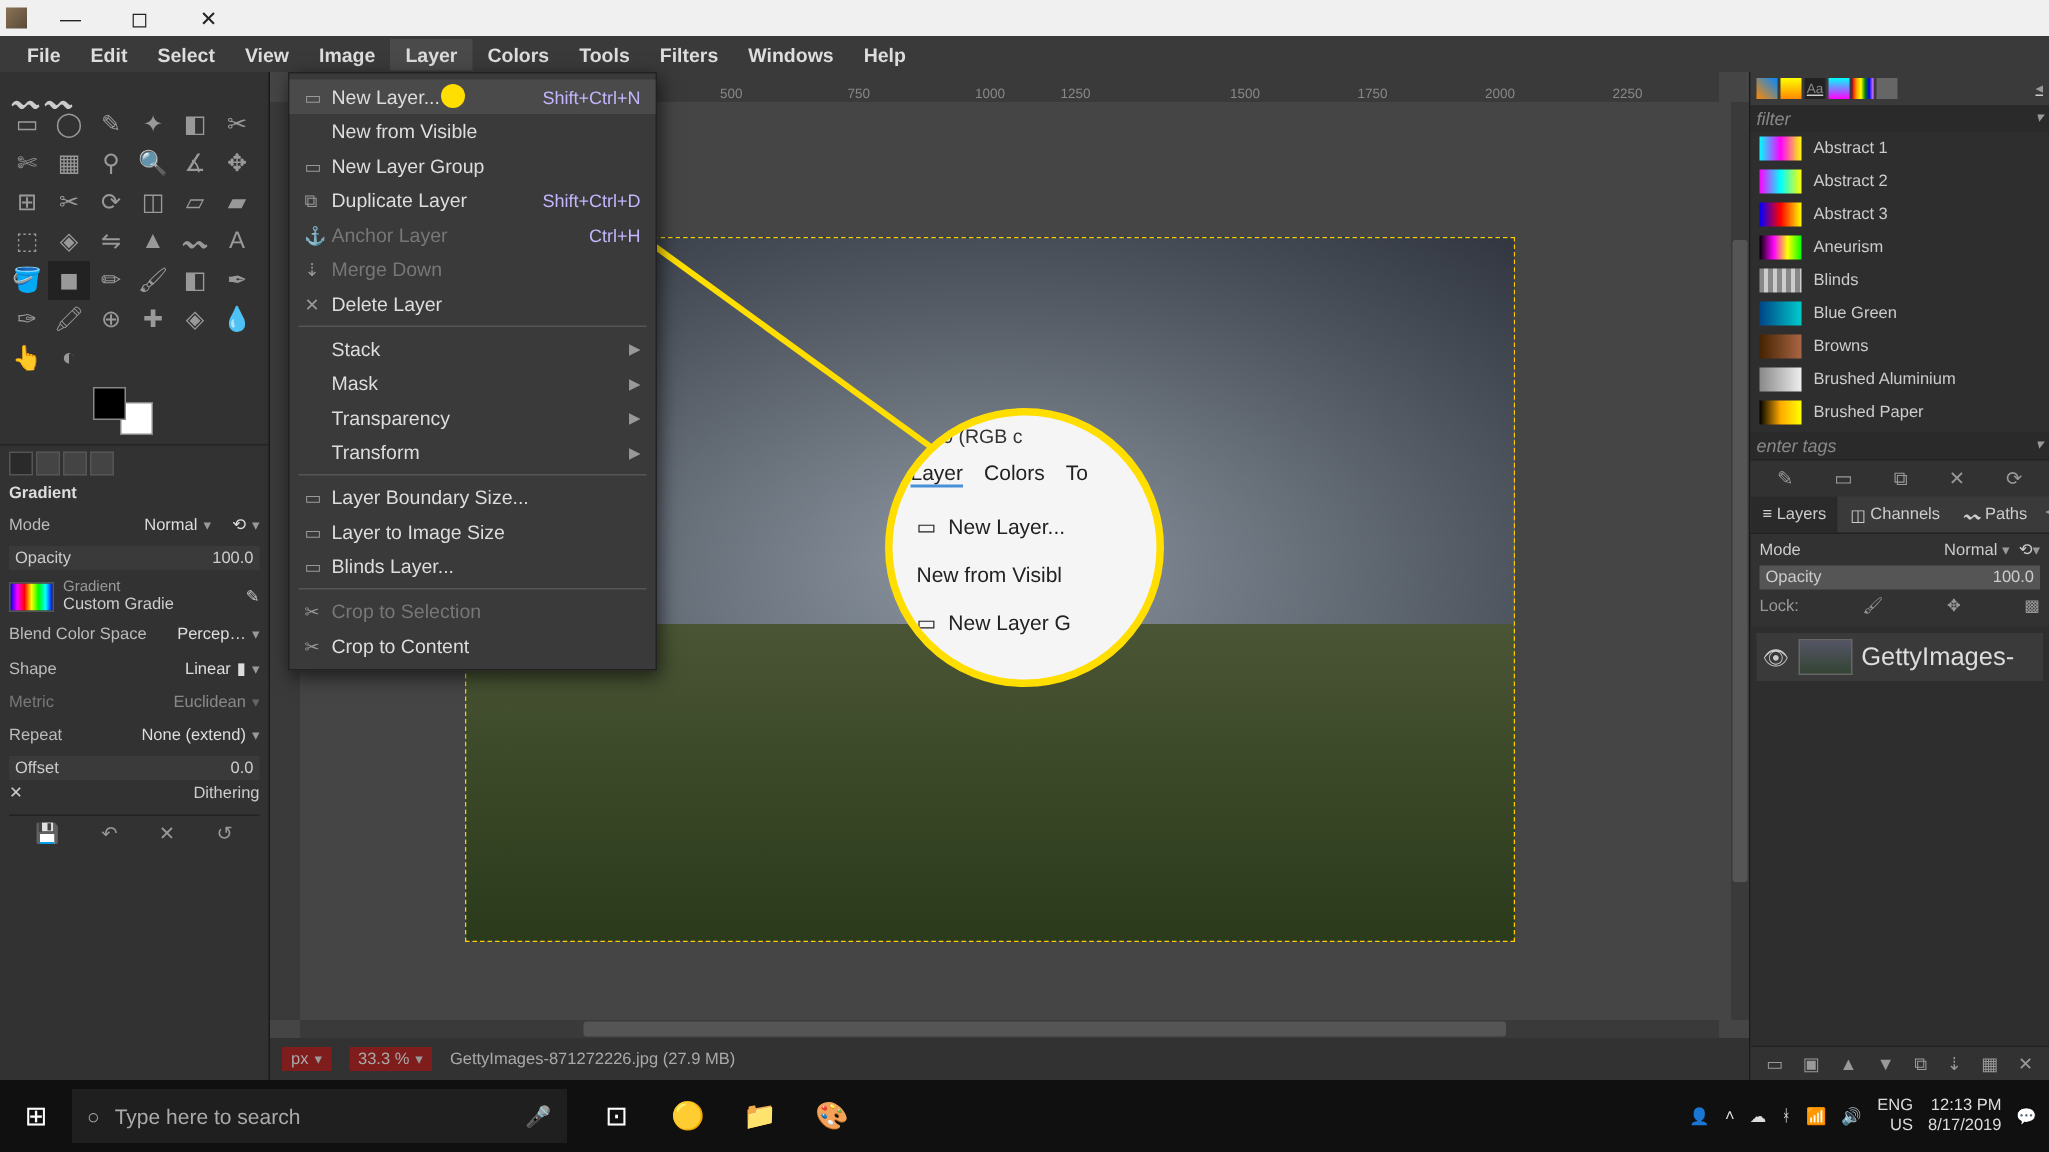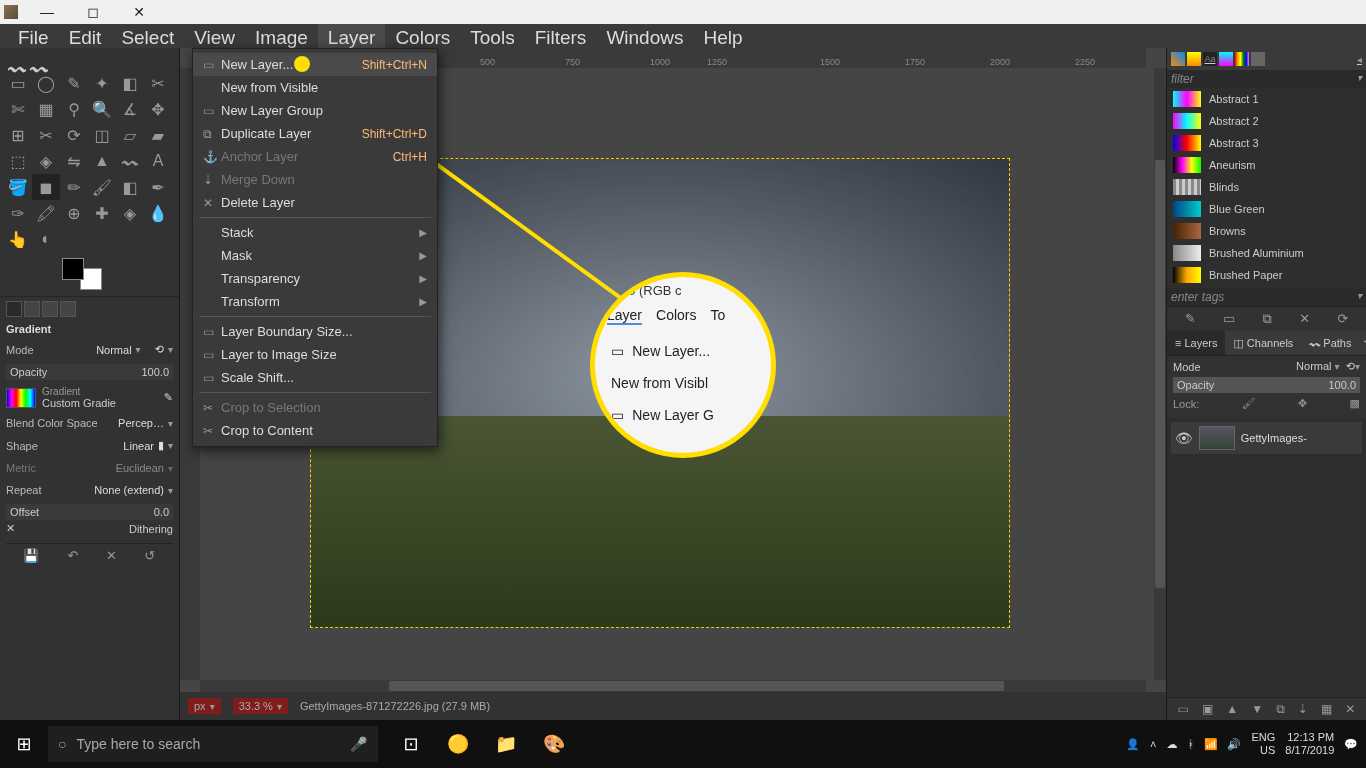--- a/index.html
+++ b/index.html
@@ -6,21 +6,21 @@
 body { background: #2a2a2a; color: #ccc; font-size: 12px; width: 1366px; height: 768px; overflow: hidden; position: relative; }
 
 
 .titlebar { height: 24px; background: #f0f0f0; color: #222; display: flex; align-items: center; padding: 0 4px; font-size: 12px; }
 .titlebar .icon { width: 14px; height: 14px; background: linear-gradient(135deg,#8b7355,#5a4a3a); margin-right: 6px; }
 .titlebar .title { flex: 1; }
 .titlebar .winbtns { display: flex; }
 .titlebar .winbtn { width: 46px; height: 24px; display: flex; align-items: center; justify-content: center; color: #222; font-size: 14px; }
 
 
-.menubar { height: 24px; background: #3a3a3a; display: flex; padding: 0 8px; font-size: 19px; color: #ddd; }
+.menubar { height: 24px; background: #3a3a3a; display: flex; align-items: center; padding: 0 8px; font-size: 13px; color: #ddd; font-weight: bold; }
 .menubar .mitem { padding: 3px 10px; cursor: pointer; }
 .menubar .mitem.active { background: #4a4a4a; }
 
 
 .main { display: flex; height: 672px; background: #454545; }
 
 
 .leftpanel { width: 180px; background: #323232; display: flex; flex-direction: column; border-right: 1px solid #1a1a1a; }
 .toolbox { padding: 6px 4px; }
 .toolrow { display: flex; }
@@ -83,33 +83,33 @@
 .layerstabs .lt.active { background: #2a2a2a; }
 .layeropts { padding: 4px 6px; font-size: 11px; border-top: 1px solid #222; }
 .layeropts .lrow { display: flex; justify-content: space-between; align-items: center; margin-bottom: 4px; }
 .layeropts .opacityfull { background: #555; padding: 2px 4px; display: flex; justify-content: space-between; width: 100%; }
 .lockrow { display: flex; align-items: center; gap: 6px; color: #999; }
 
 .layerlist { flex: 1; background: #2e2e2e; padding: 4px; }
 .layeritem { display: flex; align-items: center; gap: 6px; padding: 4px; background: #3a3a3a; }
 .layeritem .eye { color: #ccc; font-size: 14px; }
 .layeritem .lthumb { width: 36px; height: 24px; background: linear-gradient(to bottom,#556,#343); border: 1px solid #666; }
-.layeritem .lname { font-size: 11px; color: #ddd; }
+.layeritem .lname { font-size: 17px; color: #ddd; }
 
 .bottomicons { display: flex; justify-content: space-around; padding: 4px; background: #323232; border-top: 1px solid #222; }
 .bottomicons .ic { color: #999; cursor: pointer; }
 
 
 .dropdown { position: absolute; top: 48px; left: 192px; width: 246px; background: #3a3a3a; border: 1px solid #222; box-shadow: 2px 4px 12px rgba(0,0,0,0.6); z-index: 100; padding: 4px 0; }
 .dropdown .dmitem { display: flex; align-items: center; padding: 4px 10px; font-size: 13px; color: #ddd; cursor: pointer; }
 .dropdown .dmitem.disabled { color: #777; }
 .dropdown .dmitem.highlight { background: #4a4a4a; }
 .dropdown .dmitem .dmicon { width: 18px; color: #999; font-size: 12px; }
 .dropdown .dmitem .dmlabel { flex: 1; }
-.dropdown .dmitem .dmshortcut { color: #fdba74; font-size: 12px; text-align: right; }
+.dropdown .dmitem .dmshortcut { color: #c4b5fd; font-size: 12px; text-align: right; }
 .dropdown .dmitem .dmarrow { color: #999; font-size: 10px; }
 .dropdown .sep { height: 1px; background: #555; margin: 3px 6px; }
 
 
 .magcircle { position: absolute; top: 272px; left: 590px; width: 186px; height: 186px; border: 5px solid #ffde00; border-radius: 50%; background: #f5f5f5; color: #222; overflow: hidden; z-index: 50; }
 .magcircle .mtop { position: absolute; top: 6px; left: 18px; right: 0; font-size: 13px; color: #333; }
 .magcircle .mmenu { position: absolute; top: 30px; left: 0; right: 0; display: flex; padding-left: 12px; gap: 14px; font-size: 14px; }
 .magcircle .mlist { position: absolute; top: 58px; left: 16px; right: 0; font-size: 14px; }
 .magcircle .mlitem { padding: 8px 0; display: flex; align-items: center; gap: 8px; }
 .magline { position: absolute; top: 64px; left: 302px; width: 396px; height: 4px; background: #ffde00; transform-origin: 0 0; transform: rotate(36deg); z-index: 49; }
@@ -483,21 +483,21 @@
     <div class="dmitem">
       <span class="dmicon">▭</span>
       <span class="dmlabel">Layer Boundary Size...</span>
     </div>
     <div class="dmitem">
       <span class="dmicon">▭</span>
       <span class="dmlabel">Layer to Image Size</span>
     </div>
     <div class="dmitem">
       <span class="dmicon">▭</span>
-      <span class="dmlabel">Scale Shift...</span>
+      <span class="dmlabel">Blinds Layer...</span>
     </div>
     <div class="sep"></div>
     <div class="dmitem disabled">
       <span class="dmicon">✂</span>
       <span class="dmlabel">Crop to Selection</span>
     </div>
     <div class="dmitem">
       <span class="dmicon">✂</span>
       <span class="dmlabel">Crop to Content</span>
     </div>

